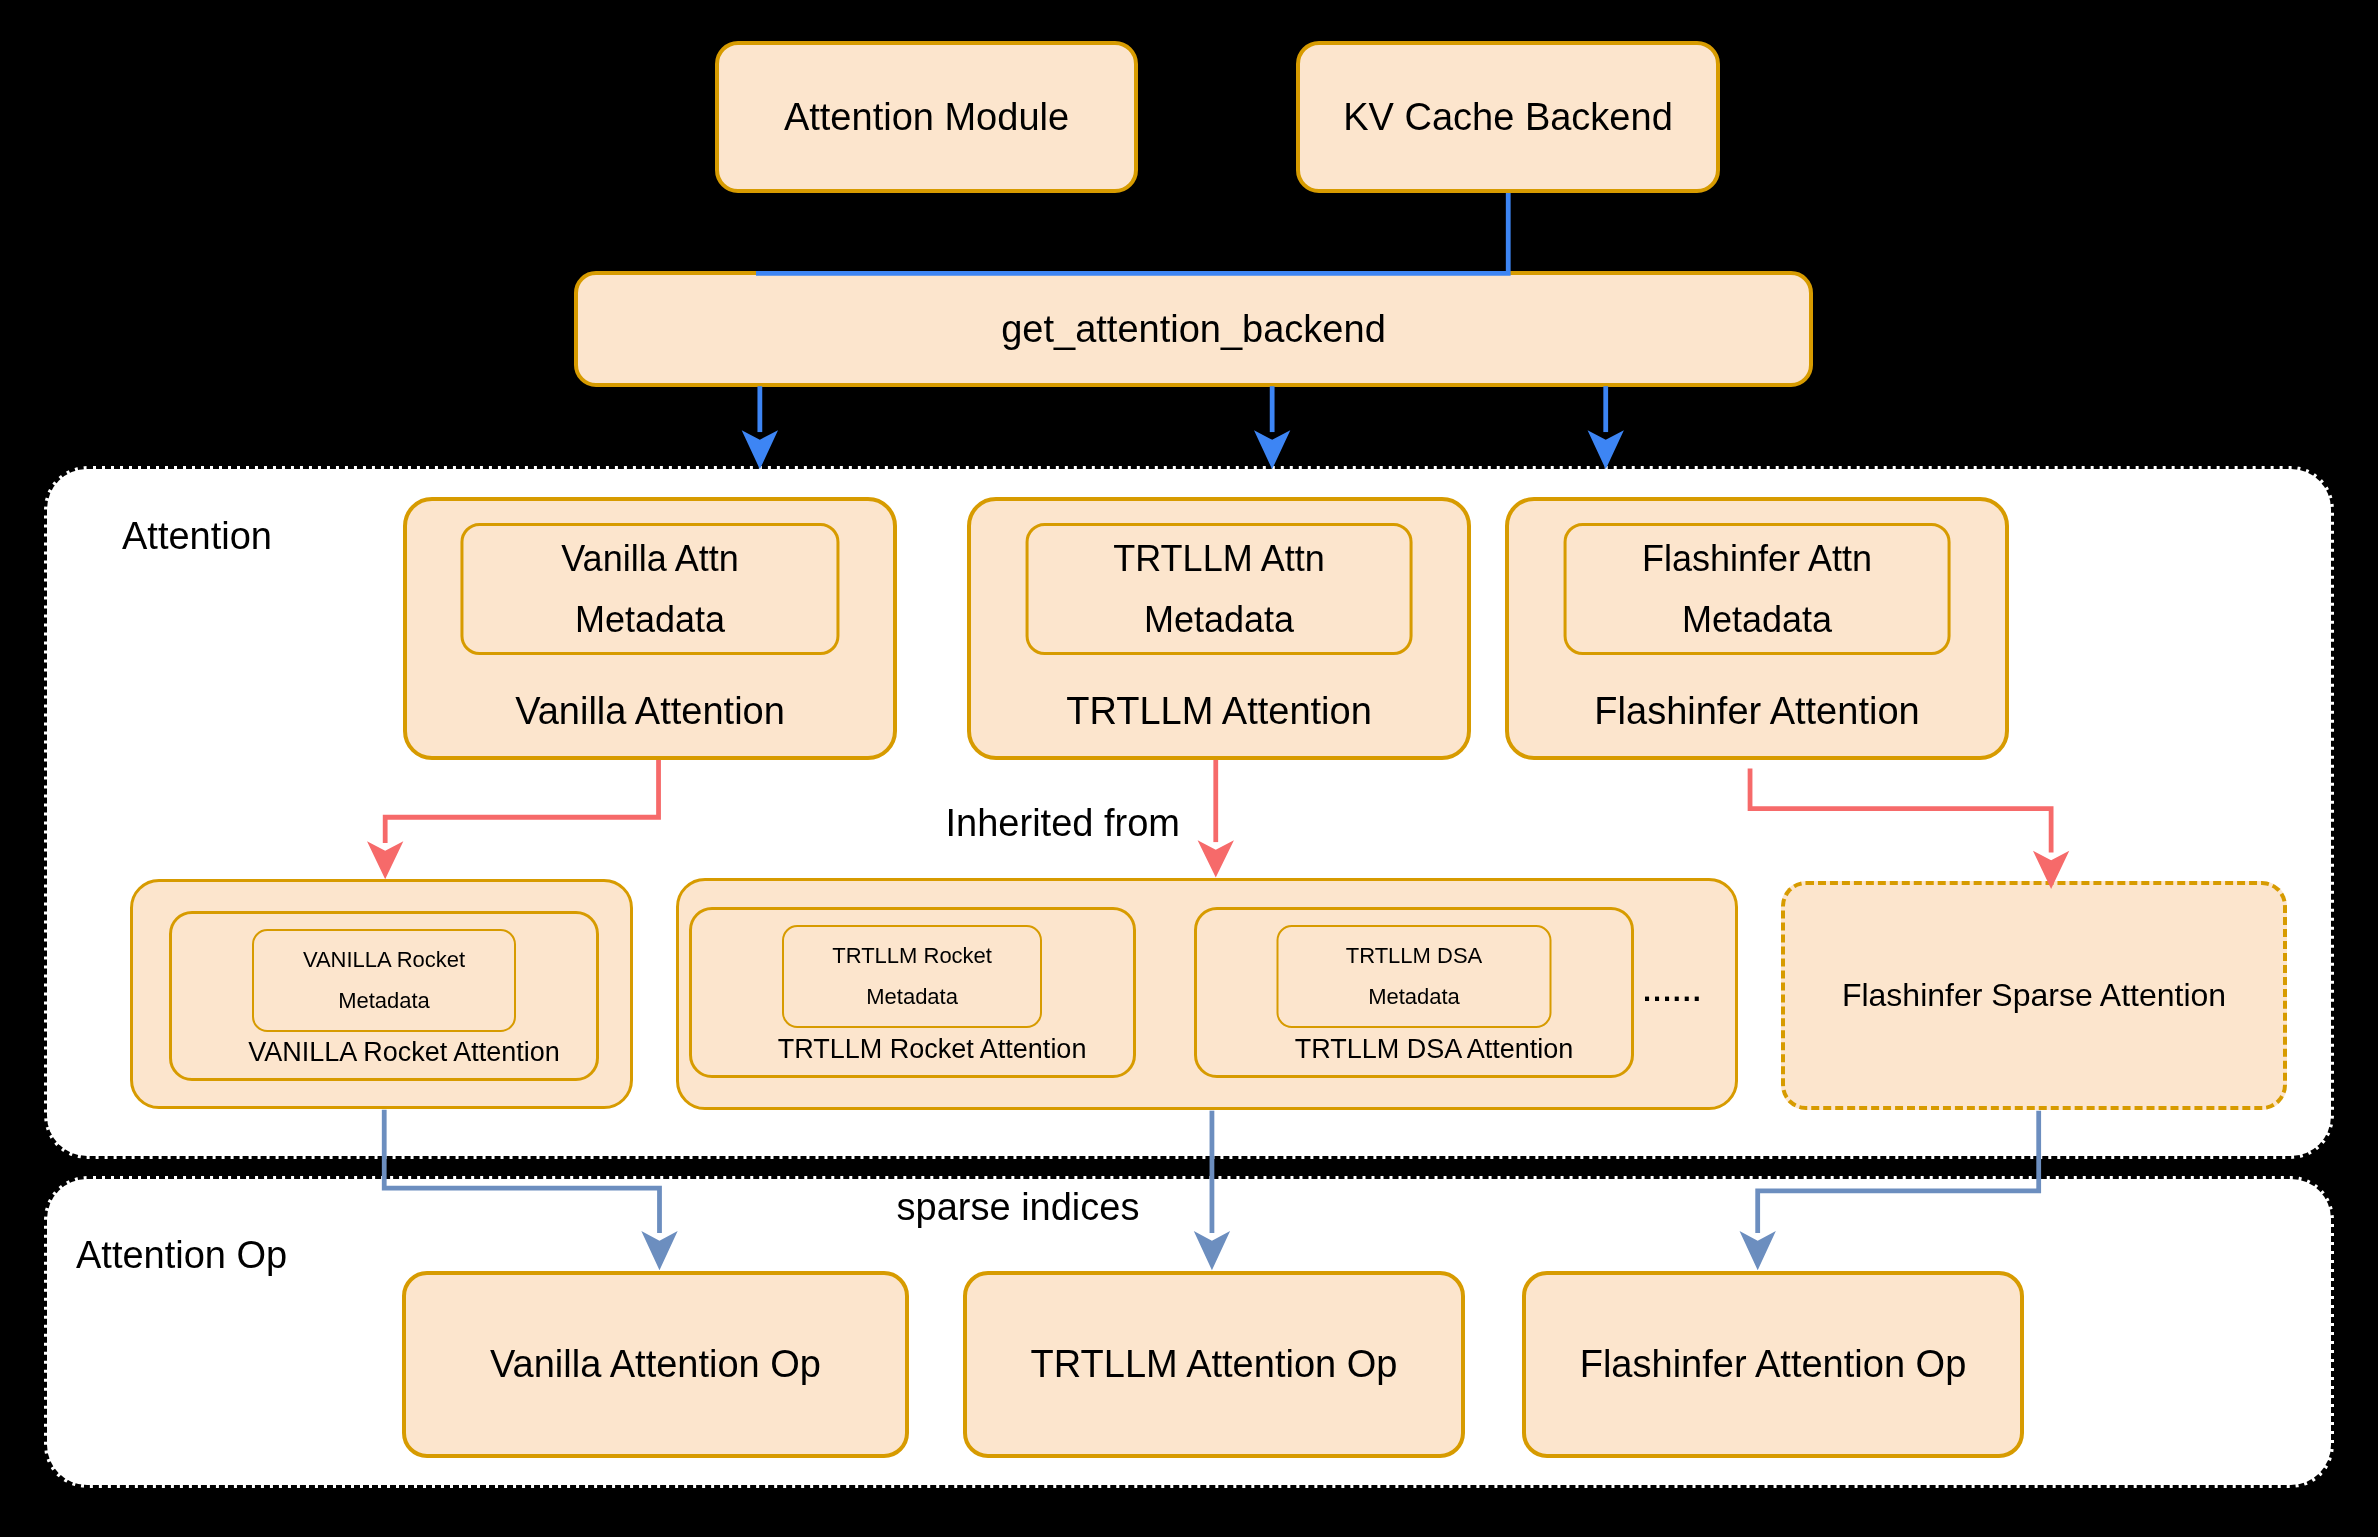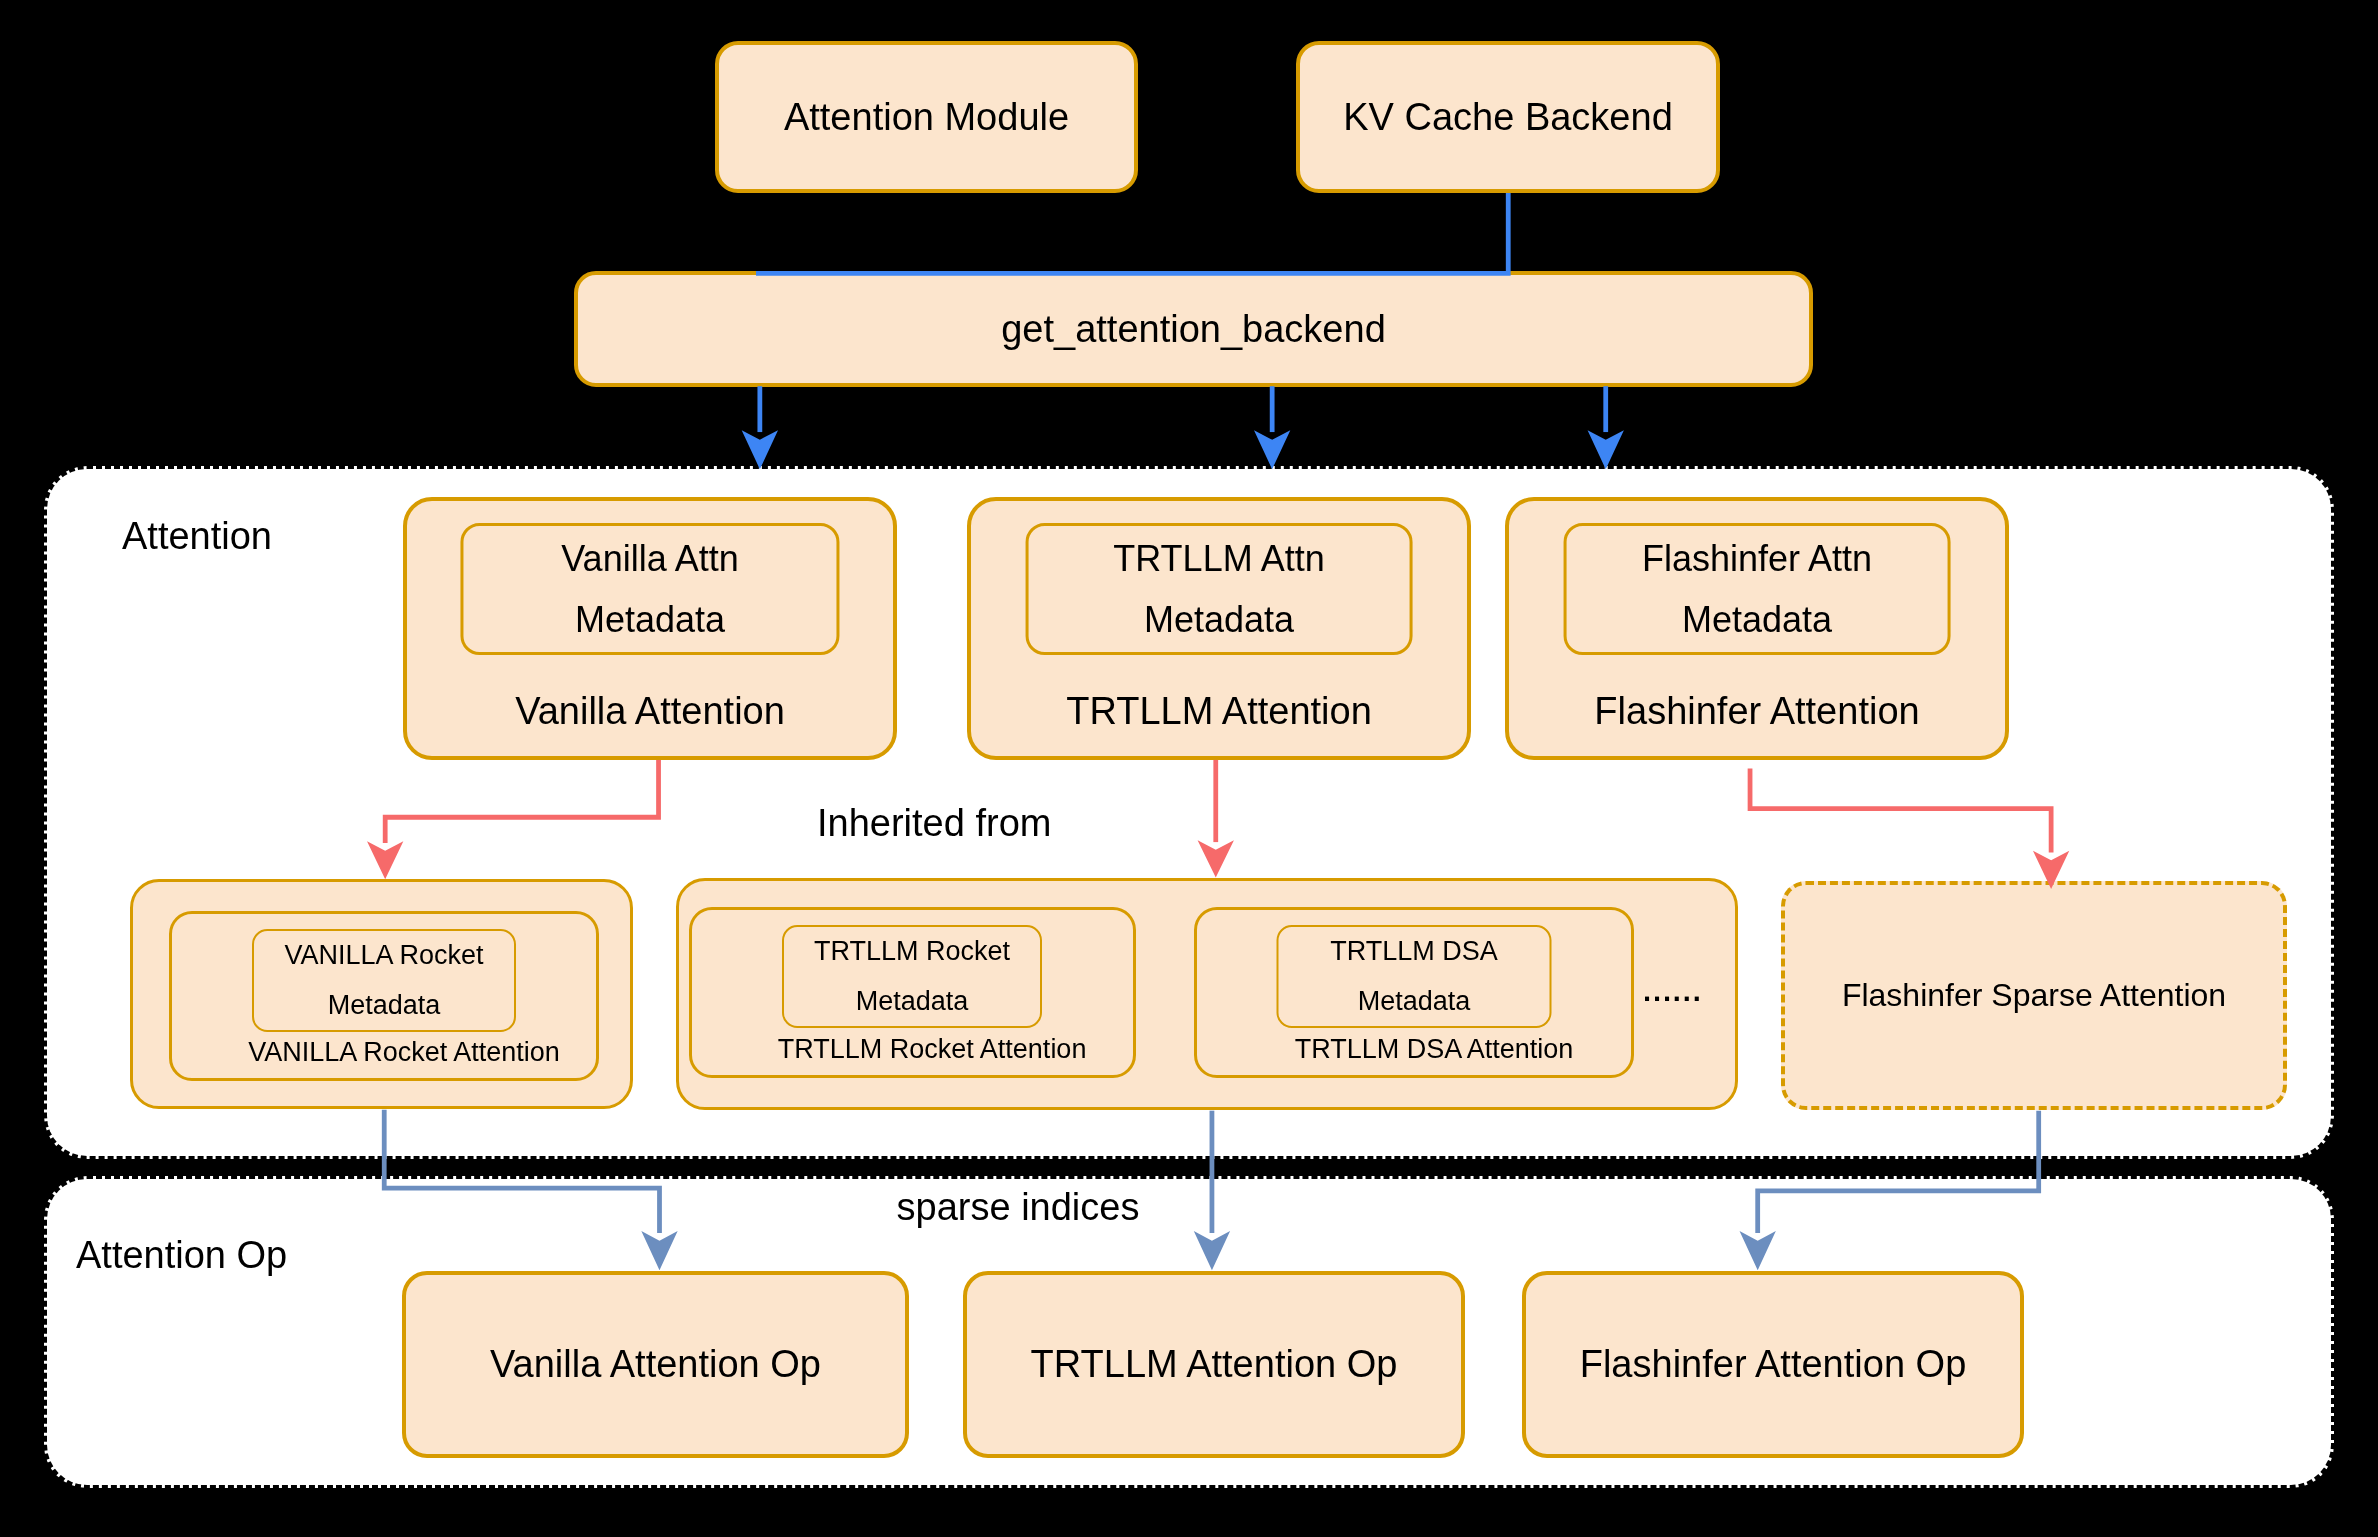--- a/index.html
+++ b/index.html
@@ -24,21 +24,21 @@
     box-sizing:border-box;display:flex;flex-direction:column;align-items:center;justify-content:center;
     font-size:36px;line-height:1.7;
   }
   .r1-label{position:absolute;bottom:23px;left:0;width:100%;text-align:center;font-size:38px;}
   .outer2{position:absolute;background:#FCE5CD;border:3.8px solid #D79B00;border-radius:29px;box-sizing:border-box;}
   .mid2{position:absolute;background:#FCE5CD;border:3.8px solid #D79B00;border-radius:23px;box-sizing:border-box;}
   .meta2{
     position:absolute;top:15.3px;left:50%;transform:translateX(-50%);
     background:#FCE5CD;border:2.9px solid #D79B00;border-radius:15.3px;box-sizing:border-box;
     display:flex;flex-direction:column;align-items:center;justify-content:center;
-    font-size:27px;line-height:1.85;height:103px;
+    font-size:22px;line-height:1.85;height:103px;
   }
   .mid2-label{position:absolute;bottom:9.6px;left:0;width:100%;text-align:center;font-size:27px;padding-left:20px;}
   .sparse{border-style:dashed;border-radius:25px;font-size:32px;}
   .op{border-radius:25px;font-size:38px;}
   svg.wires{position:absolute;left:0;top:0;z-index:10;pointer-events:none;}
   .section-label{font-size:38px;line-height:1.55;}
   .dots{position:absolute;font-size:29px;font-weight:bold;letter-spacing:1.9px;}
 </style>
 </head>
 <body>
@@ -77,21 +77,21 @@
   </div>
 
   <div class="node r1" style="left:1505px;top:497px;width:504px;height:263px;">
     <div class="meta1">
       <span>Flashinfer Attn</span>
       <span>Metadata</span>
     </div>
     <div class="r1-label">Flashinfer Attention</div>
   </div>
 
-  <div class="lbl big" style="left:817px;top:801px;width:363px;text-align:left;">Inherited from</div>
+  <div class="lbl big" style="left:817px;top:801px;width:363px;text-align:right;">Inherited from</div>
 
   <div class="outer2" style="left:130px;top:879px;width:503px;height:230px;">
     <div class="mid2" style="left:36px;top:29px;width:430px;height:170px;">
       <div class="meta2" style="width:264px;">
         <span>VANILLA Rocket</span>
         <span>Metadata</span>
       </div>
       <div class="mid2-label">VANILLA Rocket Attention</div>
     </div>
   </div>

